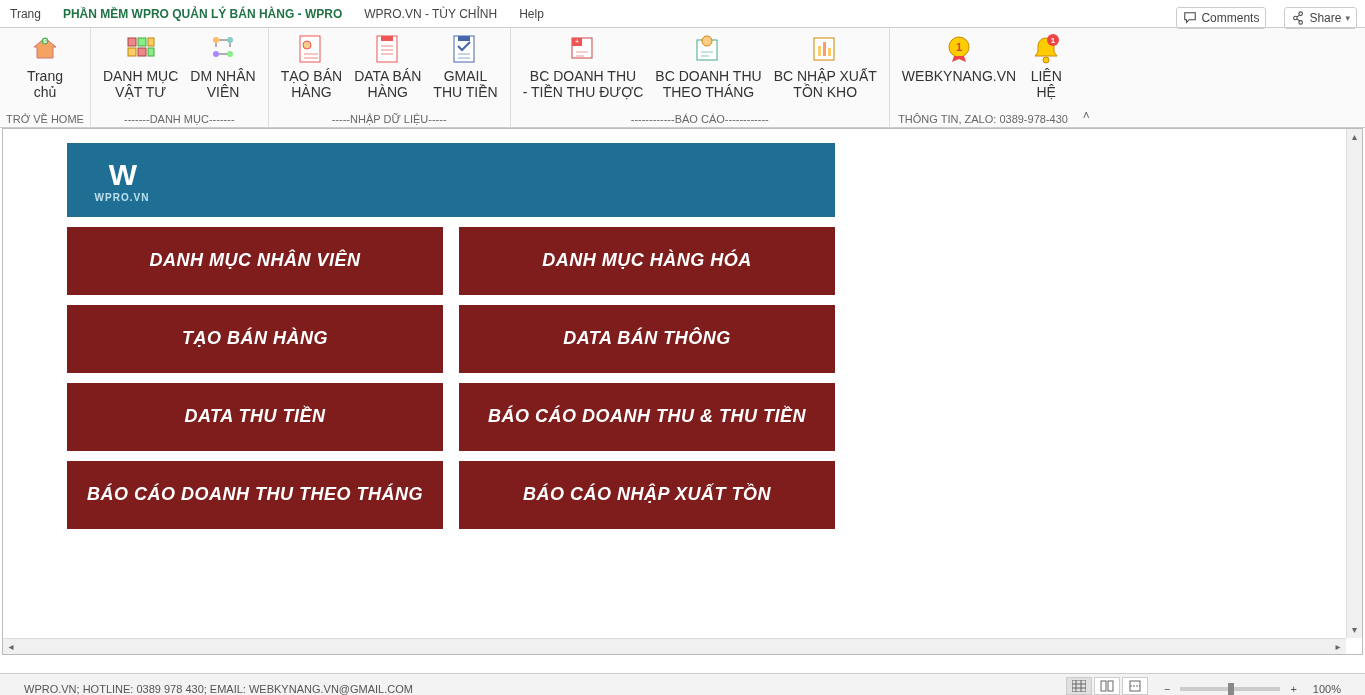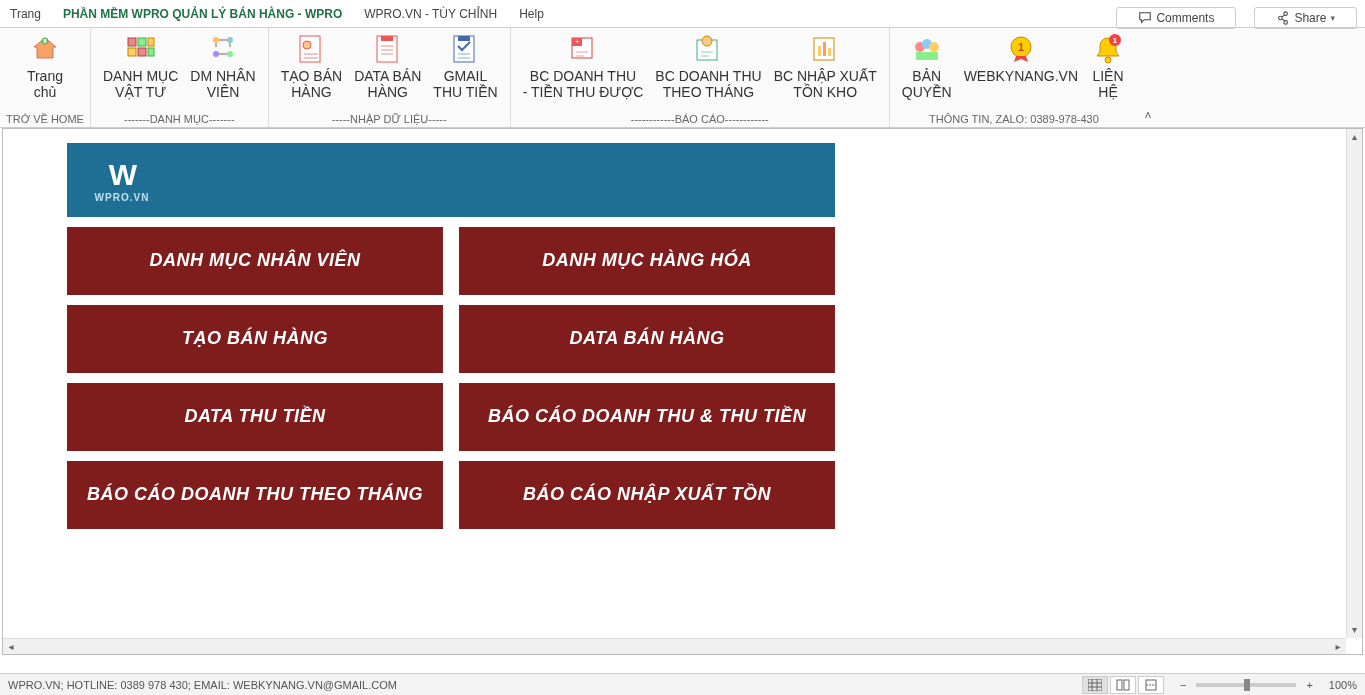--- a/index.html
+++ b/index.html
@@ -3,21 +3,21 @@
 <meta charset="utf-8">
 <style>
 * { box-sizing: border-box; margin: 0; padding: 0; }
 body { font-family: "Segoe UI", Tahoma, sans-serif; font-size: 12px; background: #fff; color: #333; overflow: hidden; width: 1365px; height: 695px; position: relative; }
 
 
 .menubar { display: flex; align-items: center; height: 28px; border-bottom: 1px solid #ccc; padding: 0 8px; gap: 18px; }
 .menubar .item { color: #444; cursor: pointer; padding: 4px 2px; }
 .menubar .item.active { color: #217346; font-weight: 600; }
 .menubar .spacer { flex: 1; }
-.menubar .rbtn { border: 1px solid #ccc; border-radius: 3px; padding: 3px 21px; display: flex; align-items: center; gap: 4px; color: #444; cursor: pointer; margin-top: 8px; }
+.menubar .rbtn { border: 1px solid #ccc; border-radius: 3px; padding: 3px 6px; display: flex; align-items: center; gap: 4px; color: #444; cursor: pointer; margin-top: 8px; }
 .menubar .rbtn svg { width: 14px; height: 14px; }
 
 
 .ribbon { display: flex; height: 100px; border-bottom: 1px solid #ccc; background: #fafafa; }
 .ribbon .group { display: flex; flex-direction: column; padding: 2px 6px 0 6px; border-right: 1px solid #ddd; }
 .ribbon .group-row { display: flex; justify-content: center; flex: 1; }
 .ribbon .group-label { text-align: center; font-size: 11px; color: #666; padding: 2px 0; white-space: nowrap; }
 .ribbon .rbn-btn { display: flex; flex-direction: column; align-items: center; justify-content: flex-start; padding: 2px 6px; cursor: pointer; min-width: 48px; }
 .ribbon .rbn-btn .ico { width: 34px; height: 34px; display:flex; align-items:center; justify-content:center; margin-bottom: 2px; }
 .ribbon .rbn-btn .lbl { text-align: center; font-size: 14px; line-height: 1.15; color: #333; }
@@ -36,21 +36,21 @@
 .banner { margin: 14px 0 0 64px; width: 768px; height: 74px; background: #1f6f94; display:flex; align-items:center; }
 .banner .logo { width: 110px; display:flex; flex-direction:column; align-items:center; color:#fff; }
 .banner .logo .w { font-size: 30px; font-weight: 800; letter-spacing:-2px; font-family: Arial; }
 .banner .logo .sub { font-size: 10px; font-weight:700; letter-spacing:1px; color:#bde0ef; }
 .banner .title { flex:1; text-align:center; color:#fff; font-size: 26px; font-weight:700; letter-spacing:1px; }
 
 .grid-btns { margin: 10px 0 0 64px; width: 768px; display:flex; flex-wrap:wrap; gap: 10px 16px; }
 .tile { width: 376px; height: 68px; background:#7f1d1d; color:#fff; display:flex; align-items:center; justify-content:center; text-align:center; font-size: 18px; font-weight:700; font-style: italic; letter-spacing: 0.5px; cursor:pointer; line-height:1.3; padding: 0 10px; }
 
 
-.statusbar { position:absolute; left:0; right:0; bottom:0; height: 22px; background:#f3f3f3; border-top:1px solid #ccc; display:flex; align-items:center; padding: 0 8px; font-size: 11px; color:#555; }
+.statusbar { position:absolute; left:0; right:0; bottom:0; height: 22px; background:#f3f3f3; border-top:1px solid #ccc; display:flex; align-items:flex-end; padding: 0 24px; font-size: 11px; color:#555; }
 .statusbar .spacer { flex:1; }
 .statusbar .viewbtn { width:26px; height:18px; border:1px solid #ccc; background:#fff; margin-left:2px; display:flex; align-items:center; justify-content:center; cursor:pointer; }
 .statusbar .viewbtn.active { background:#e0e0e0; }
 .statusbar .zoom { display:flex; align-items:center; gap:6px; margin-left:12px; }
 .statusbar .zoom .track { width:100px; height:4px; background:#ccc; position:relative; }
 .statusbar .zoom .handle { position:absolute; left:48px; top:-4px; width:6px; height:12px; background:#888; }
 .statusbar .zmbtn { cursor:pointer; padding:0 4px; }
 
 svg { display:block; }
 </style>
@@ -197,31 +197,20 @@
             </svg>
         </span>
         <span class="lbl"><span>BC NHẬP XUẤT</span><br><span>TỒN KHO</span></span>
       </div>
     </div>
     <div class="group-label">------------BÁO CÁO------------</div>
   </div>
 
   <div class="group" style="border-right:none;">
     <div class="group-row">
-      <div class="rbn-btn">
-        <span class="ico">
-          <svg width="34" height="34" viewBox="0 0 34 34">
-              <circle cx="10" cy="15" r="5" fill="#f88"></circle>
-              <circle cx="17" cy="12" r="5" fill="#8cf"></circle>
-              <circle cx="24" cy="15" r="5" fill="#fc6"></circle>
-              <rect x="6" y="20" width="22" height="8" fill="#8e8"></rect>
-            </svg>
-        </span>
-        <span class="lbl"><span>BẢN</span><br><span>QUYỀN</span></span>
-      </div>
       <div class="rbn-btn" style="min-width:90px;">
         <span class="ico">
           <svg width="34" height="34" viewBox="0 0 34 34">
               <circle cx="17" cy="15" r="10" fill="#fc0" stroke="#c80"></circle>
               <text x="17" y="19" font-size="11" text-anchor="middle" fill="#c44" font-weight="bold">1</text>
               <path d="M12 24l-2 6 7-3 7 3-2-6" fill="#e44"></path>
             </svg>
         </span>
         <span class="lbl">WEBKYNANG.VN</span>
       </div>
@@ -252,21 +241,21 @@
       <div class="logo">
         <span class="w">W</span>
         <span class="sub">WPRO.VN</span>
       </div>
     </div>
 
     <div class="grid-btns">
       <div class="tile">DANH MỤC NHÂN VIÊN</div>
       <div class="tile">DANH MỤC HÀNG HÓA</div>
       <div class="tile">TẠO BÁN HÀNG</div>
-      <div class="tile">DATA BÁN HÀNG</div>
+      <div class="tile">DATA BÁN THÔNG</div>
       <div class="tile">DATA THU TIỀN</div>
       <div class="tile">BÁO CÁO DOANH THU &amp; THU TIỀN</div>
       <div class="tile">BÁO CÁO DOANH THU THEO THÁNG</div>
       <div class="tile">BÁO CÁO NHẬP XUẤT TỒN</div>
     </div>
 
   </div>
   <div class="vscroll">
     <div class="up">▴</div>
     <div style="flex:1"></div>

